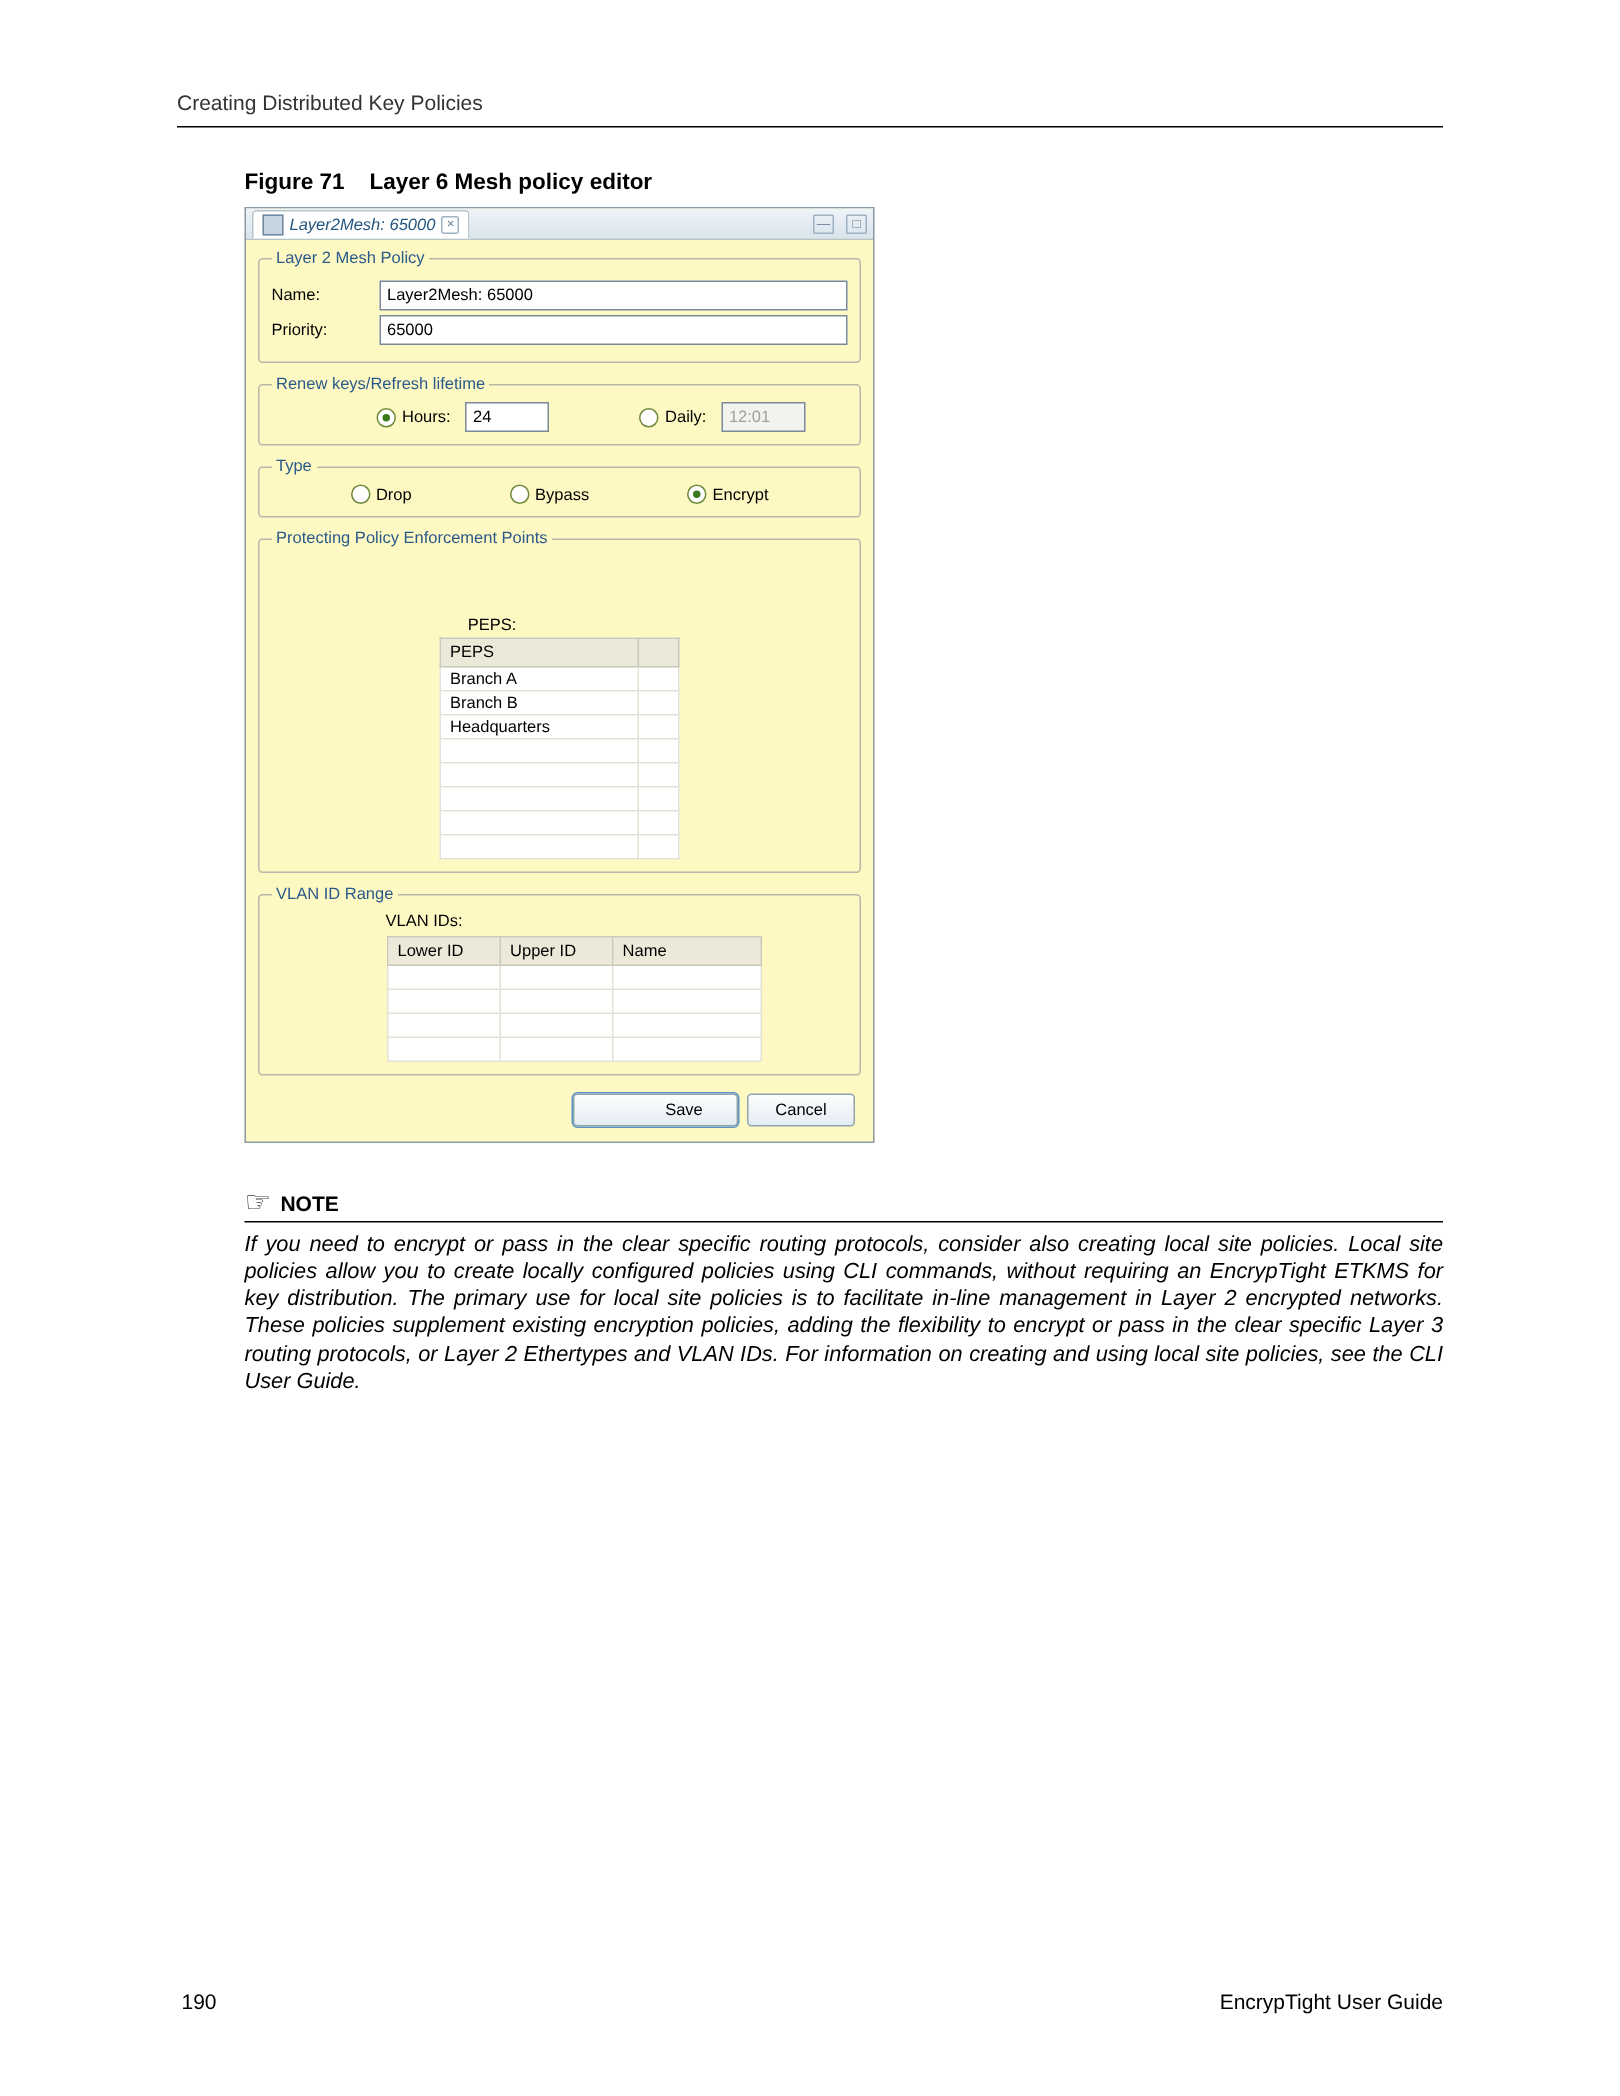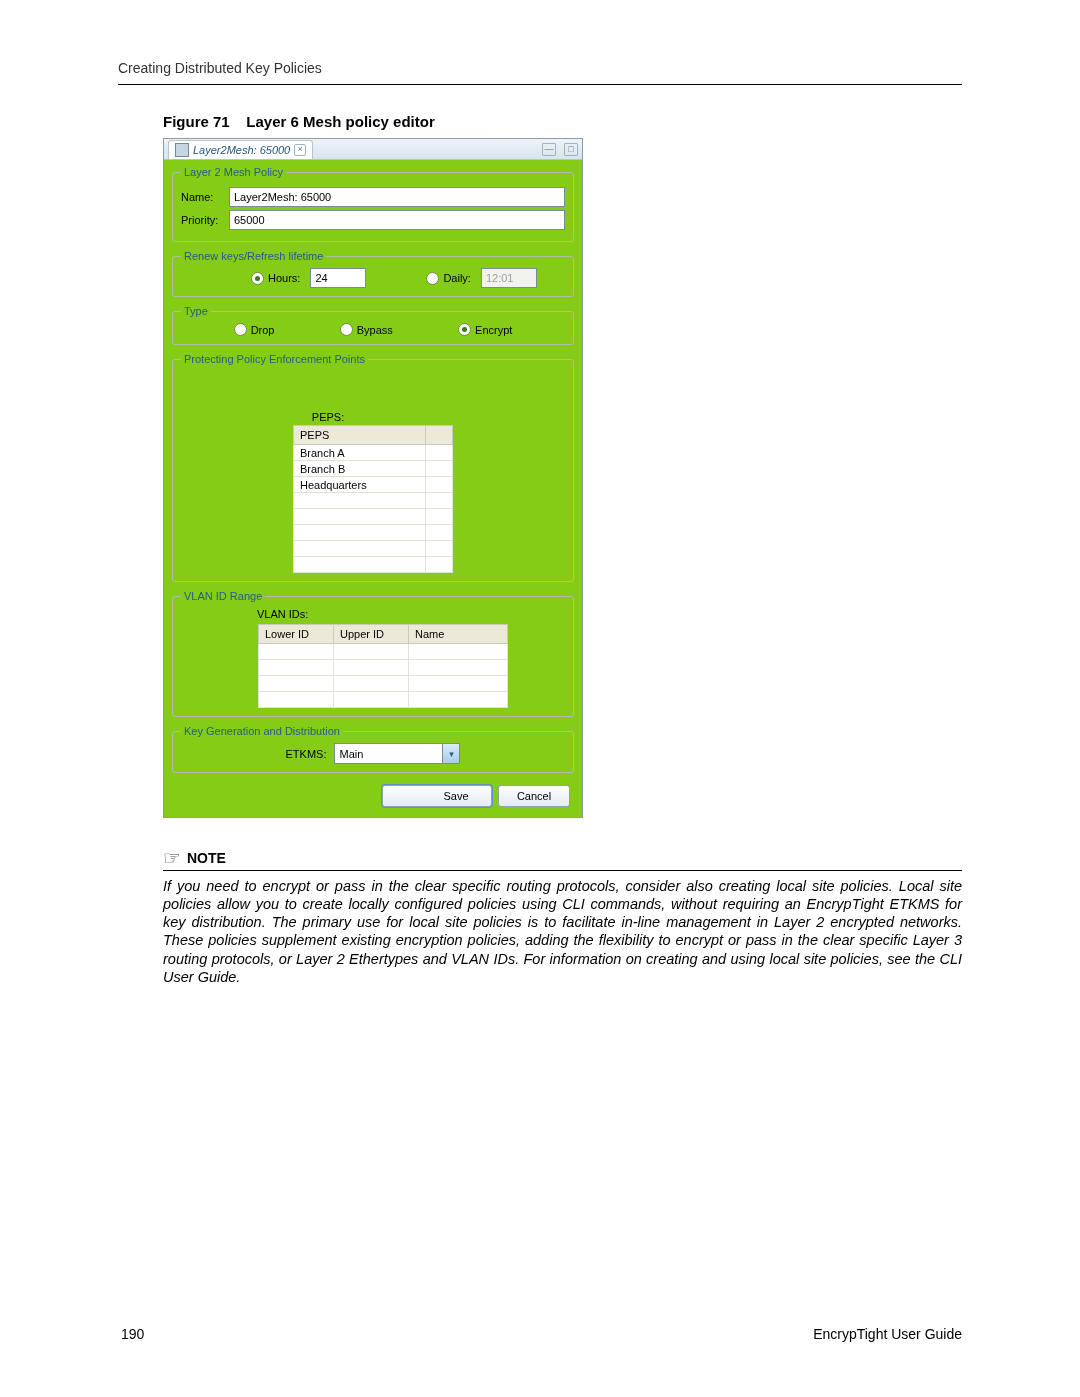--- a/index.html
+++ b/index.html
@@ -27,21 +27,21 @@
     margin-left: 45px;
     font-weight: bold;
     font-size: 15px;
     margin-bottom: 8px;
   }
   
   .editor {
     margin-left: 45px;
     width: 418px;
     border: 1px solid #8a9aa7;
-    background: #84cc16;
+    background: #fef9c3;
     font-family: Tahoma, Arial, sans-serif;
     font-size: 11px;
   }
   .editor-titlebar {
     display: flex;
     align-items: center;
     height: 20px;
     border-bottom: 1px solid #b8c4cc;
     background: linear-gradient(#eef3f7,#d9e4ec);
     padding: 0 4px;
@@ -96,21 +96,21 @@
   fieldset.group > legend {
     font-size: 11px;
     color: #2a5a8a;
     padding: 0 3px;
   }
 
   .row {
     display:flex;
     align-items:center;
     margin: 3px 0;
-    gap: 0;
+    gap: 24px;
   }
   .row label.fld { width: 48px; color:#000; }
   .text-input {
     flex:1;
     background:#fff;
     border:1px solid #7a8a98;
     height:16px;
     padding: 1px 4px;
     font: 11px Tahoma, Arial, sans-serif;
   }
@@ -356,30 +356,20 @@
             <tr>
                   <td></td>
                   <td></td>
                   <td></td>
                 </tr>
           </tbody>
             </table>
         </div>
       </fieldset>
 
-      <fieldset class="group">
-        <legend>Key Generation and Distribution</legend>
-        <div class="etkms-row">
-          <span>ETKMS:</span>
-          <div class="select">
-            <span>Main</span>
-            <span class="arrow">▾</span>
-          </div>
-        </div>
-      </fieldset>
 
       <div class="btn-row">
         <span class="btn">Save</span>
         <span class="btn">Cancel</span>
       </div>
 
     </div>
   </div>
 
   <div class="note-head">

